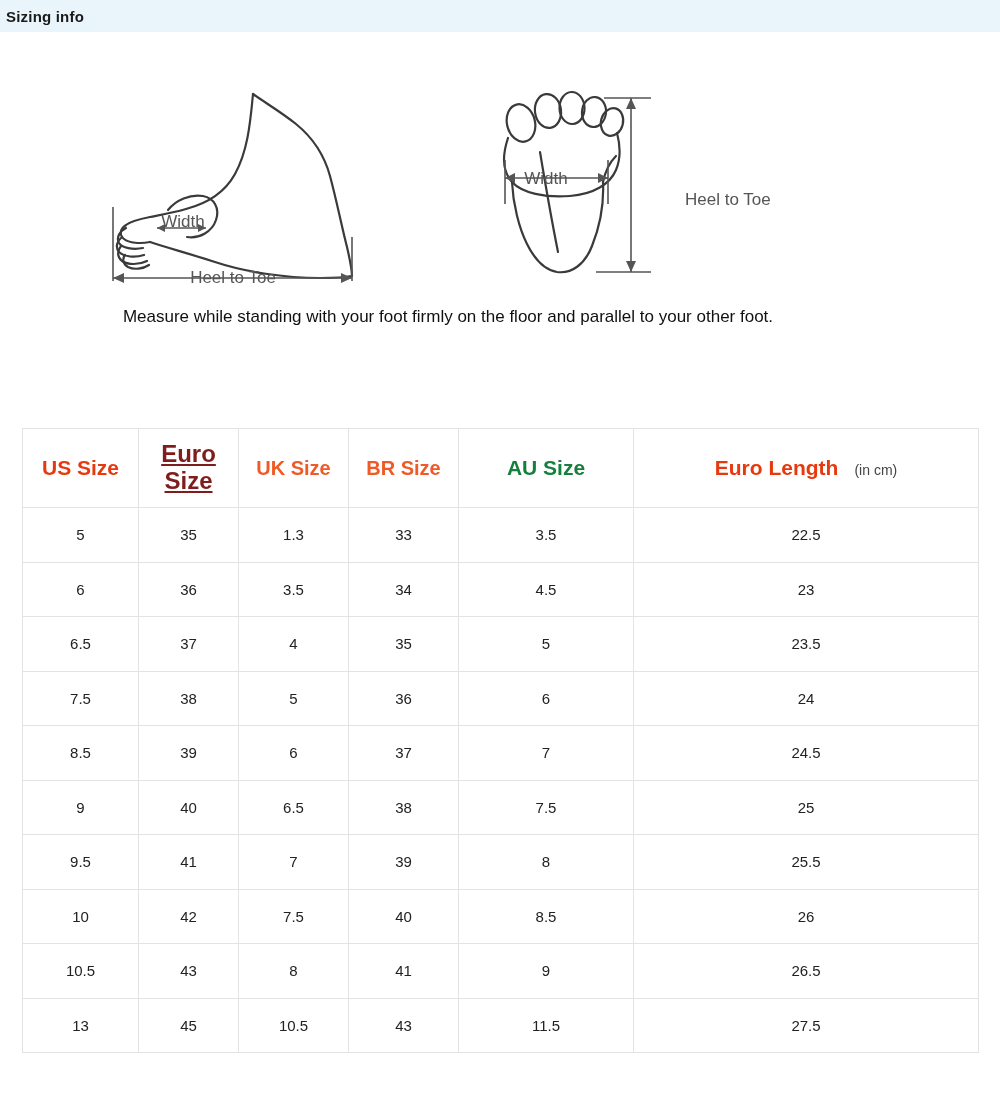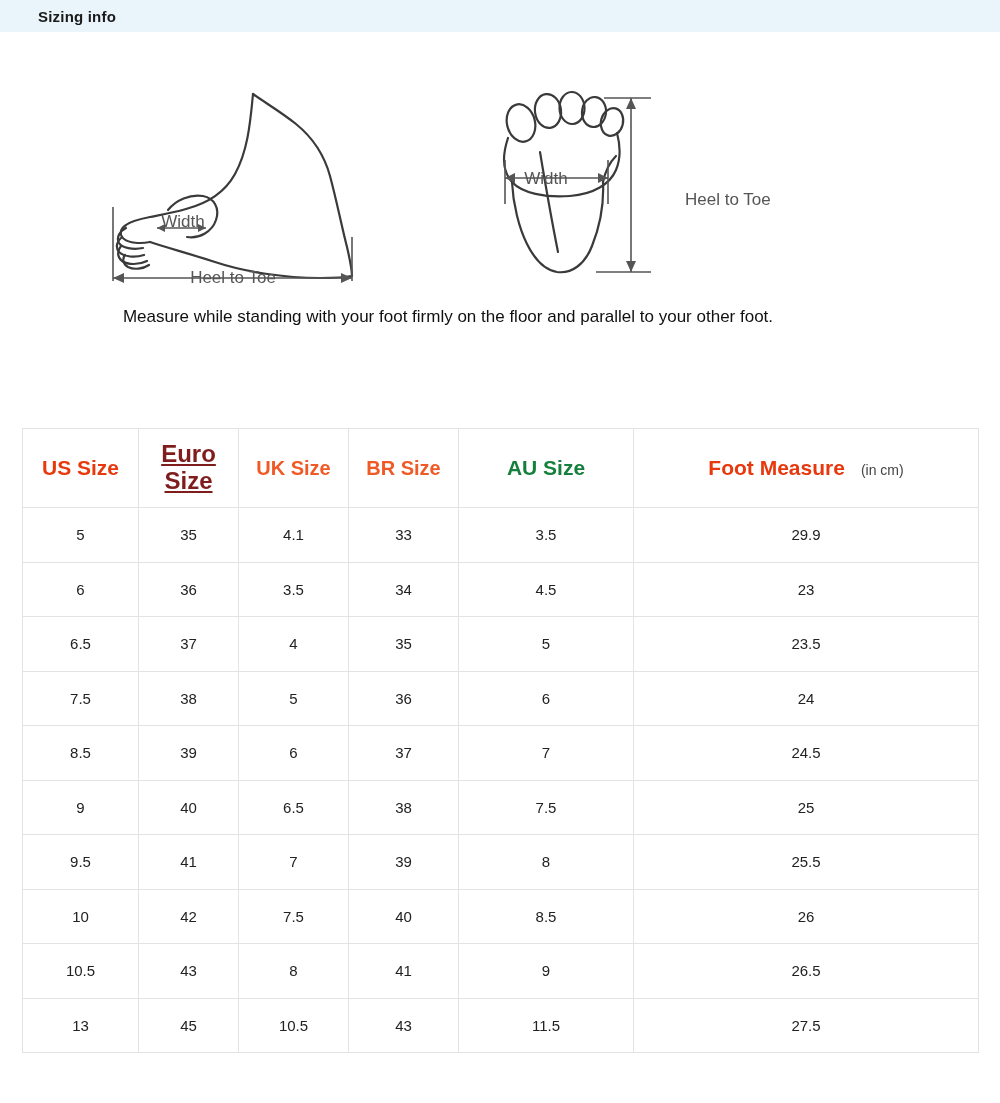--- a/index.html
+++ b/index.html
@@ -13,21 +13,21 @@
     position: relative;
     font-family: "Liberation Sans", sans-serif;
     color: #222;
     overflow: hidden;
   }
   .header-bar {
     height: 32px;
     background: #eaf4fb;
     display: flex;
     align-items: center;
-    padding-left: 38px;
+    padding-left: 6px;
     box-sizing: border-box;
   }
   .header-title {
     font-size: 15px;
     font-weight: bold;
     color: #1a1a1a;
     letter-spacing: 0.2px;
   }
   .diagram-area {
     position: relative;
@@ -179,31 +179,31 @@
         <col class="col5">
         <col class="col6">
     </colgroup>
     <thead>
       <tr>
         <th class="th-us">US Size</th>
         <th class="th-euro">Euro Size</th>
         <th class="th-uk">UK Size</th>
         <th class="th-br">BR Size</th>
         <th class="th-au">AU Size</th>
-        <th class="th-fl"><span>Foot Measure</span><span class="unit">(in cm)</span></th>
+        <th class="th-fl"><span>Euro Length</span><span class="unit">(in cm)</span></th>
       </tr>
     </thead>
     <tbody>
       <tr>
         <td>5</td>
         <td>35</td>
-        <td>4.1</td>
+        <td>1.3</td>
         <td>33</td>
         <td>3.5</td>
-        <td>29.9</td>
+        <td>22.5</td>
       </tr>
       <tr>
         <td>6</td>
         <td>36</td>
         <td>3.5</td>
         <td>34</td>
         <td>4.5</td>
         <td>23</td>
       </tr>
       <tr>

